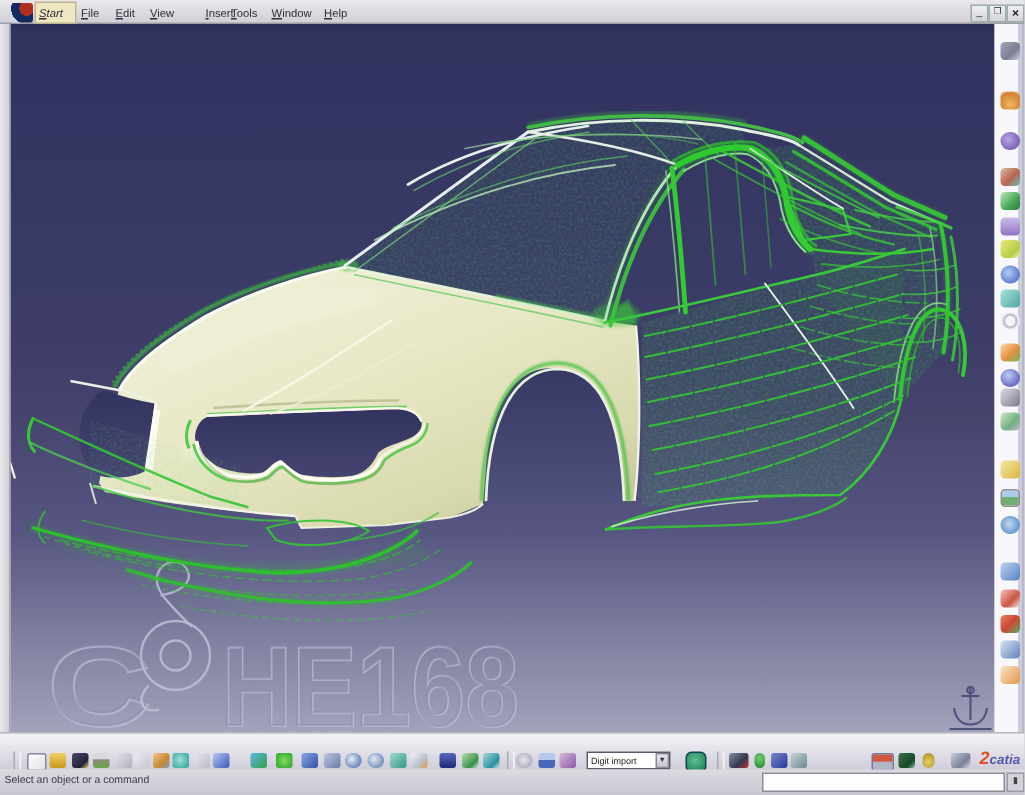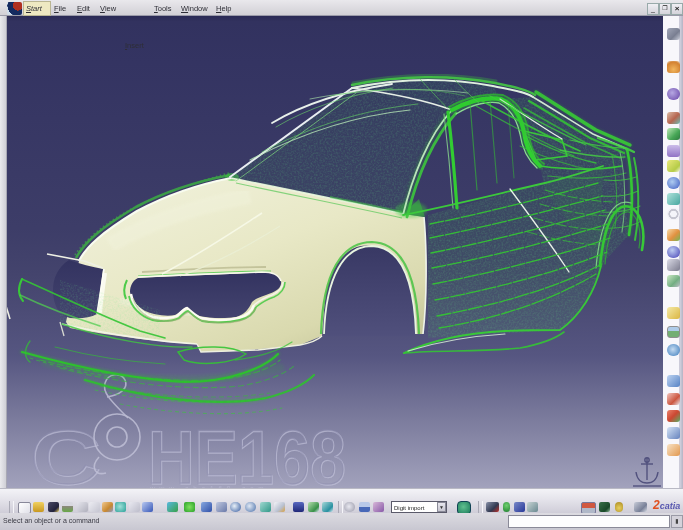--- a/index.html
+++ b/index.html
@@ -308,21 +308,21 @@
    </g>
   </svg>
  </div>
  <div id="menubar">
   <div id="mlogo"></div>
   <div id="startbox"></div>
   <div class="mi" style="left:26px;font-style:italic;"><span class="u">S</span>tart</div>
   <div class="mi" style="left:54px;"><span class="u">F</span>ile</div>
   <div class="mi" style="left:77px;"><span class="u">E</span>dit</div>
   <div class="mi" style="left:100px;"><span class="u">V</span>iew</div>
-  <div class="mi" style="left:125px;margin-top:37px;"><span class="u">I</span>nsert</div>
+  <div class="mi" style="left:137px;"><span class="u">I</span>nsert</div>
   <div class="mi" style="left:154px;"><span class="u">T</span>ools</div>
   <div class="mi" style="left:181px;"><span class="u">W</span>indow</div>
   <div class="mi" style="left:216px;"><span class="u">H</span>elp</div>
   <div class="wb" style="left:647px;">_</div>
   <div class="wb" style="left:659px;font-size:6px;">❐</div>
   <div class="wb" style="left:671px;font-size:8px;font-weight:bold;">×</div>
  </div>
  <div id="leftstrip"></div>
  <div id="righttb">
   <div class="ric" style="top:12px;background:linear-gradient(135deg,#9aa0b2,#6e7488 60%,#c8ccd8);"></div>

